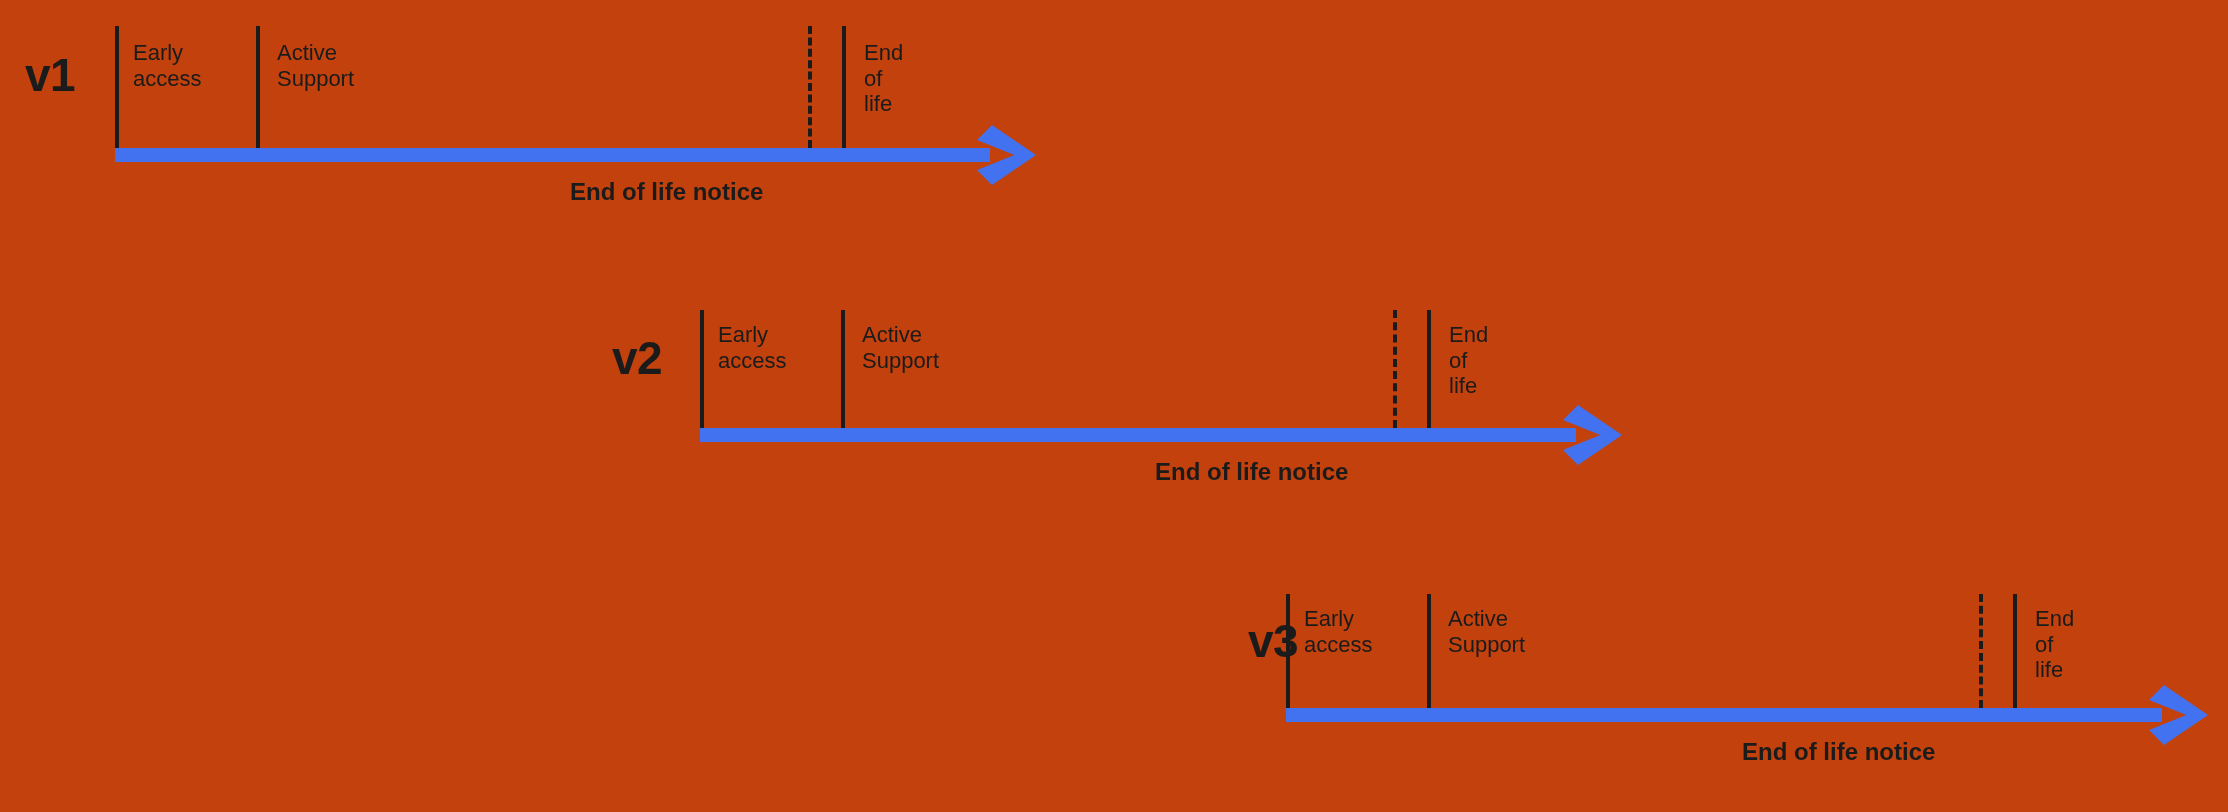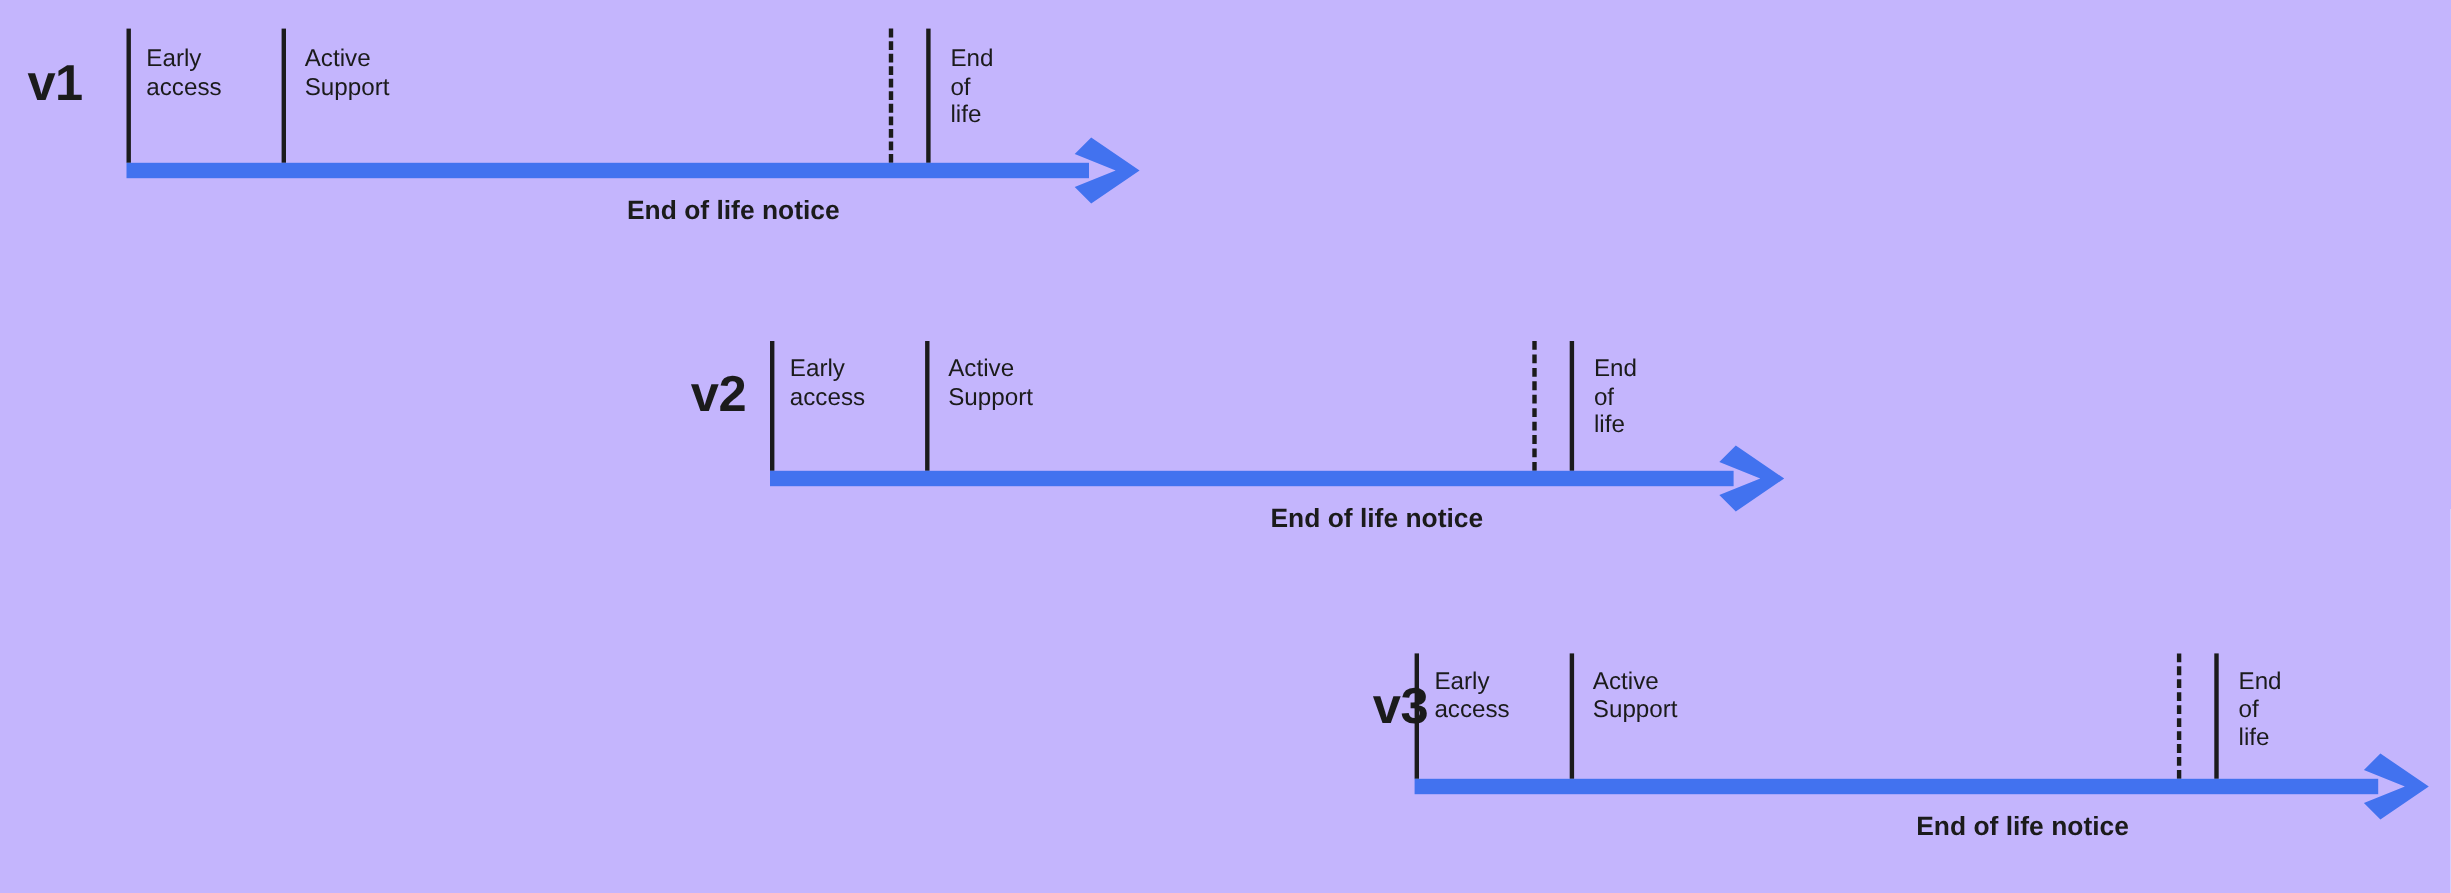--- a/index.html
+++ b/index.html
@@ -81,39 +81,39 @@
     font-size: 24px;
     font-weight: 700;
     color: #1b1b1b;
     line-height: 1;
     white-space: nowrap;
   }
 </style>
 </head>
 <body>
 
-<div id="canvas" style="width: 2228px; height: 812px; background: #c4b5fd;">
+<div id="canvas" style="width: 2228px; height: 812px; background: #c2410c;">
     <div class="lifecycle-row">
       <div class="version-label" style="left: 25px; top: 52px;">v1</div>
       <div class="phase-divider" style="left: 115px; top: 26px; height: 122px; background: rgb(27, 27, 27);"></div>
       <div class="phase-divider" style="left: 256px; top: 26px; height: 122px; background: rgb(27, 27, 27);"></div>
       <div class="notice-divider" style="left: 808px; top: 26px; height: 122px; border-left-color: rgb(27, 27, 27);"></div>
       <div class="phase-divider" style="left: 842px; top: 26px; height: 122px; background: rgb(27, 27, 27);"></div>
       <div class="phase-label" style="left: 133px; top: 40px;">Early
 access</div>
       <div class="phase-label" style="left: 277px; top: 40px;">Active Support</div>
       <div class="phase-label" style="left: 864px; top: 40px;">End of life</div>
       <div class="timeline-bar" style="left: 115px; top: 148px; width: 875px; --accent: #4272EF;"></div>
       <svg class="timeline-arrow" width="80" height="92" viewBox="0 0 80 92" style="left: 972px; top: 109px;">
         <path d="M 20 16 L 64 46 L 20 76 L 5 61 L 42.25 46 L 5 31 Z" fill="#4272EF"></path>
       </svg>
       <div class="notice-caption" style="left: 570px; top: 180px;">End of life notice</div>
     </div>
     <div class="lifecycle-row">
-      <div class="version-label" style="left: 628px; top: 335px; text-align: right;">v2</div>
+      <div class="version-label" style="left: 612px; top: 335px; text-align: right;">v2</div>
       <div class="phase-divider" style="left: 700px; top: 310px; height: 118px; background: rgb(27, 27, 27);"></div>
       <div class="phase-divider" style="left: 841px; top: 310px; height: 118px; background: rgb(27, 27, 27);"></div>
       <div class="notice-divider" style="left: 1393px; top: 310px; height: 118px; border-left-color: rgb(27, 27, 27);"></div>
       <div class="phase-divider" style="left: 1427px; top: 310px; height: 118px; background: rgb(27, 27, 27);"></div>
       <div class="phase-label" style="left: 718px; top: 322px;">Early
 access</div>
       <div class="phase-label" style="left: 862px; top: 322px;">Active Support</div>
       <div class="phase-label" style="left: 1449px; top: 322px;">End of life</div>
       <div class="timeline-bar" style="left: 700px; top: 428px; width: 876px; --accent: #4272EF;"></div>
       <svg class="timeline-arrow" width="80" height="92" viewBox="0 0 80 92" style="left: 1558px; top: 389px;">

